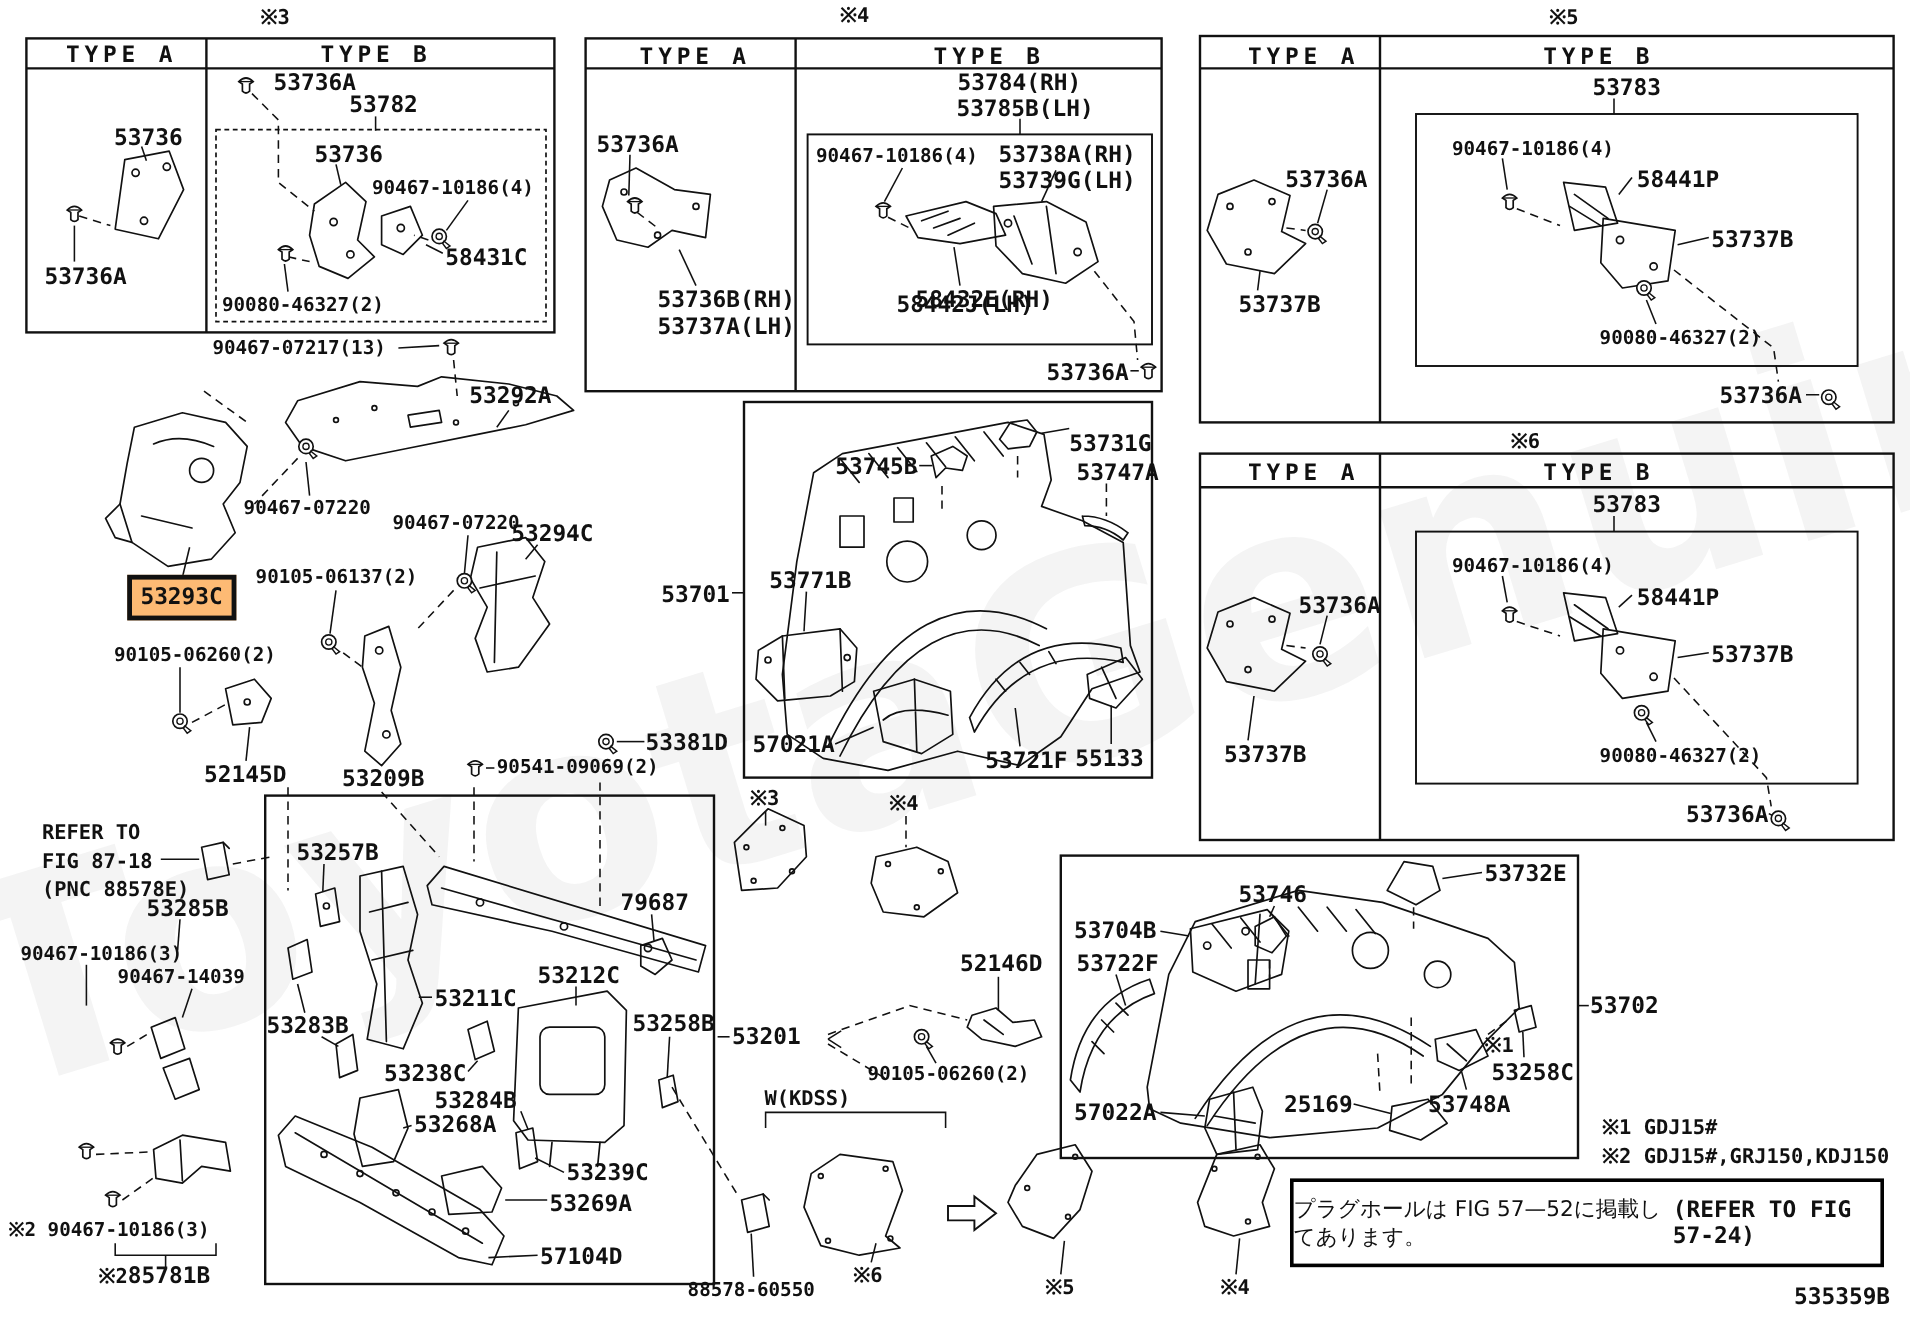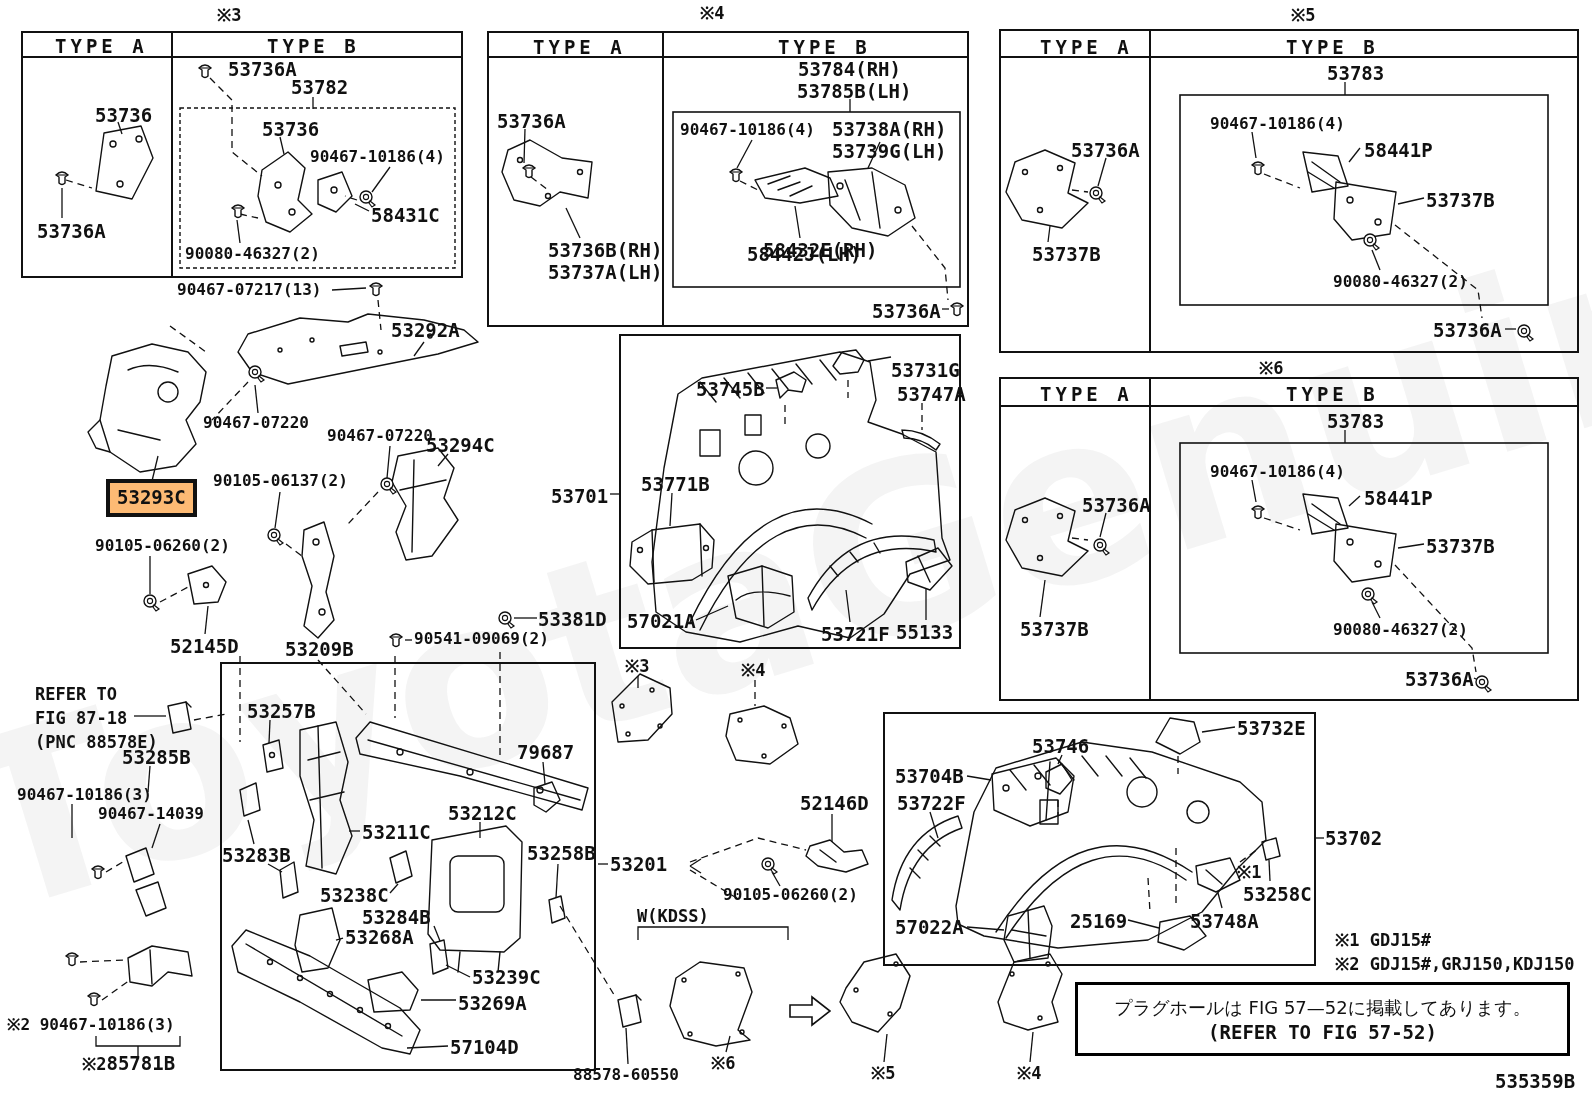--- a/index.html
+++ b/index.html
@@ -9,21 +9,21 @@
   .lbl{position:absolute;font-weight:bold;font-size:19px;line-height:1.15;white-space:pre;color:#111}
   .sm{font-size:16px}
   .md{font-size:17px}
   .hdr{letter-spacing:4px}
   .mk{font-size:17px}
   .sel{border:4px solid #111;padding:4px 7px;background:#fdba74}
   .wm{position:absolute;left:-30px;top:700px;font-family:"DejaVu Sans",sans-serif;font-weight:bold;
       font-size:235px;color:rgba(50,50,50,0.055);transform:rotate(-17deg);transform-origin:left center;
       white-space:nowrap;pointer-events:none}
   .notebox{position:absolute;left:1075px;top:982px;width:489px;height:68px;border:3px solid #000;
-      display:flex;flex-direction:column;align-items:center;justify-content:center;gap:1px;background:#fff}
+      display:flex;flex-direction:row;align-items:center;justify-content:center;gap:1px;background:#fff}
   .notebox .jp{font-family:"DejaVu Sans",sans-serif;font-size:18px}
   .notebox .en{font-family:"DejaVu Sans",sans-serif;font-size:17px}
   .notebox .rf{font-weight:bold;font-size:19px}
   svg .frame{fill:none;stroke:#111;stroke-width:2}
   svg .frame2{fill:none;stroke:#111;stroke-width:1.6}
   svg .dashbox{fill:none;stroke:#111;stroke-width:1.4;stroke-dasharray:4 3}
   svg .part{fill:none;stroke:#111;stroke-width:1.4;stroke-linejoin:round;stroke-linecap:round}
   svg .lead{stroke:#111;stroke-width:1.3;fill:none}
   svg .dash{stroke:#111;stroke-width:1.3;fill:none;stroke-dasharray:7 5}
   svg .arrowp{fill:#fff;stroke:#111;stroke-width:1.6}
@@ -544,17 +544,17 @@
   <div class="lbl" style="left:1190px;top:911px">53748A</div>
   <div class="lbl mk" style="left:1237px;top:863px">※1</div>
   <div class="lbl" style="left:1243px;top:884px">53258C</div>
   <div class="lbl" style="left:1325px;top:828px">53702</div>
 
   <div class="lbl md" style="left:1335px;top:931px">※1 GDJ15#</div>
   <div class="lbl md" style="left:1335px;top:955px">※2 GDJ15#,GRJ150,KDJ150</div>
 
   <div class="notebox">
     <div class="jp">プラグホールは FIG 57—52に掲載してあります。</div>
-    <div class="rf">(REFER TO FIG 57-52)</div>
+    <div class="rf">(REFER TO FIG 57-24)</div>
   </div>
 
   <div class="lbl" style="left:1495px;top:1071px">535359B</div>
 </div>
 
 </body></html>

